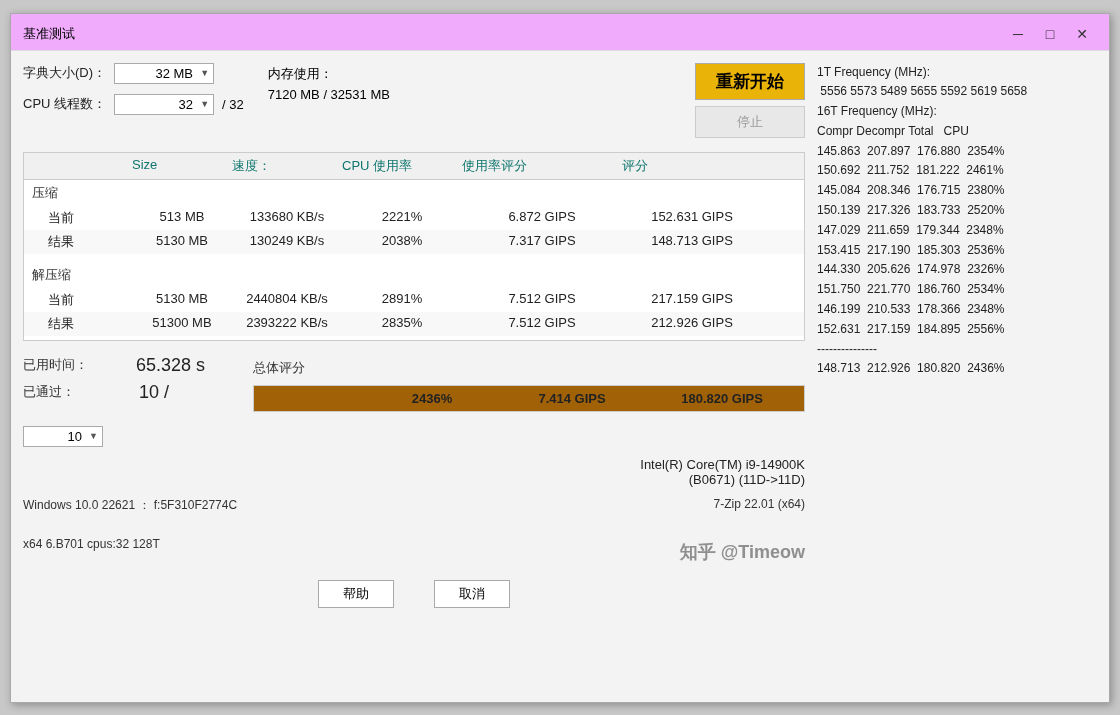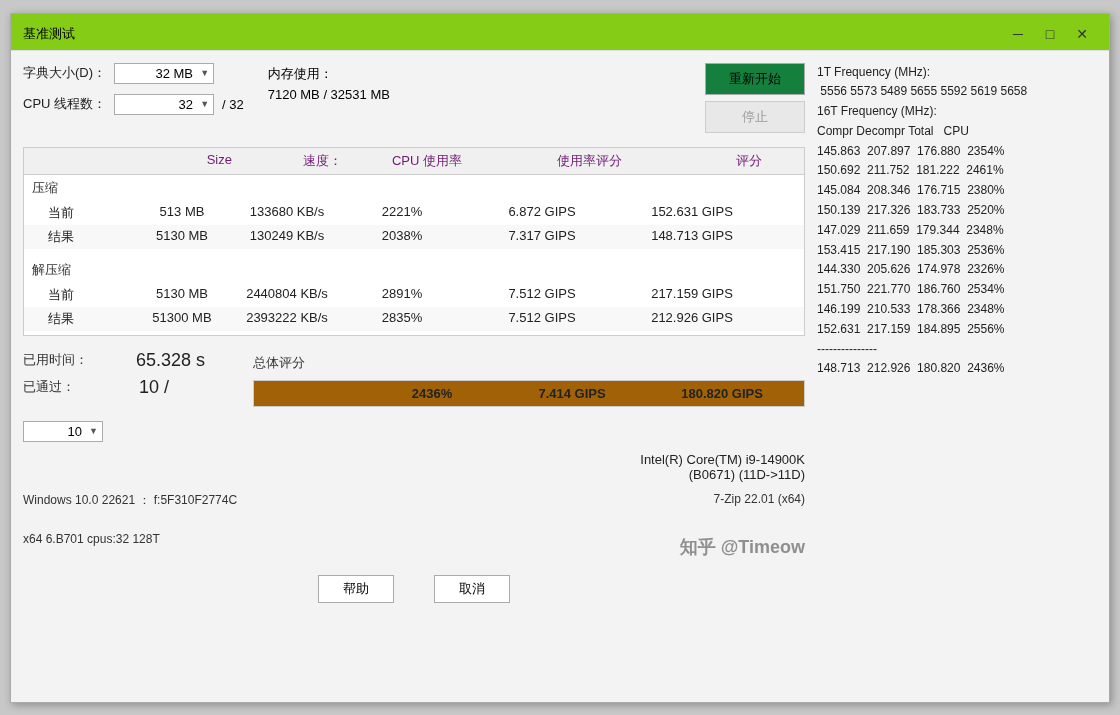--- a/index.html
+++ b/index.html
@@ -16,21 +16,21 @@
     .window {
       background: #f3f3f3;
       border: 1px solid #aaa;
       box-shadow: 2px 2px 8px rgba(0,0,0,0.3);
       width: 1100px;
       min-height: 690px;
       display: flex;
       flex-direction: column;
     }
     .titlebar {
-      background: #84cc16;
+      background: #f0abfc;
       display: flex;
       align-items: center;
       padding: 8px 12px 4px 12px;
       border-bottom: 1px solid #ddd;
       flex-shrink: 0;
     }
     .titlebar-title {
       font-size: 13px;
       flex: 1;
     }
@@ -96,26 +96,27 @@
       content: "▼";
       font-size: 9px;
       position: absolute;
       right: 5px;
       top: 50%;
       transform: translateY(-50%);
       pointer-events: none;
       color: #555;
     }
     .btn-primary {
-      background: #15803d;
+      background: #eab308;
       border: 1px solid #aaa;
       padding: 6px 20px;
-      font-size: 13px;
+      font-size: 17px;
       cursor: pointer;
       min-width: 100px;
+      font-weight: bold;
     }
     .btn-disabled {
       background: #e8e8e8;
       border: 1px solid #ccc;
       padding: 6px 20px;
       font-size: 13px;
       color: #999;
       min-width: 100px;
     }
     .btn-action {
@@ -132,23 +133,23 @@
       background: white;
     }
     .table-header {
       display: grid;
       grid-template-columns: 100px 100px 110px 120px 160px 140px;
       background: #f0f0f0;
       border-bottom: 1px solid #ccc;
       padding: 4px 8px;
     }
     .table-header-cell {
-      text-align: right;
-      font-size: 13px;
-      color: #701a75;
+      text-align: left;
+      font-size: 13px;
+      color: #0f766e;
     }
     .table-section-header {
       padding: 4px 8px;
       font-size: 13px;
       color: #333;
       background: white;
     }
     .table-row {
       display: grid;
       grid-template-columns: 100px 100px 110px 120px 160px 140px;

